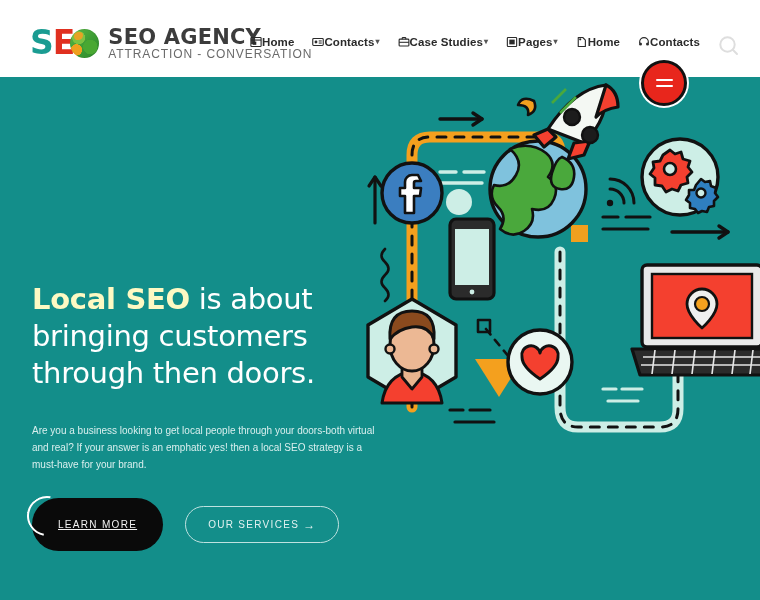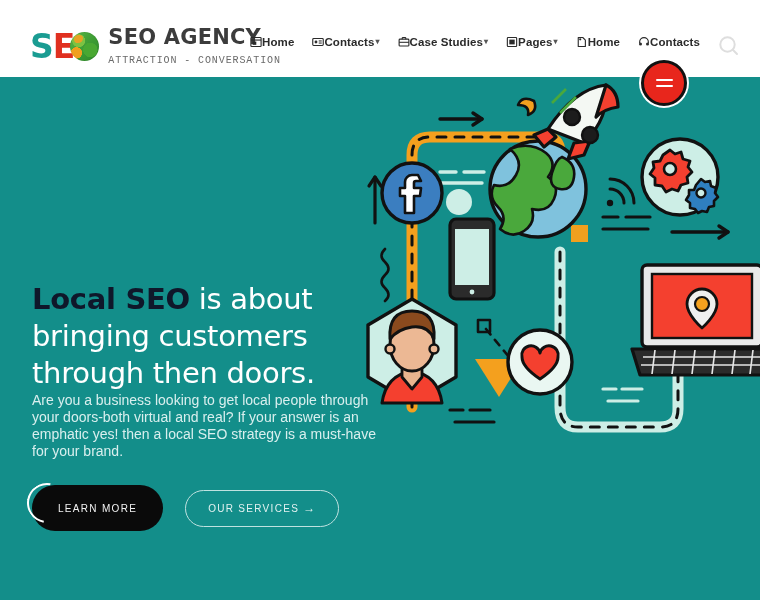--- a/index.html
+++ b/index.html
@@ -50,23 +50,23 @@
     content:""; position:absolute; left:4px; top:3px; width:9px; height:8px;
     background:#f2a022; border-radius:50% 40% 55% 45%; opacity:.9;
   }
   .brand-text{ padding-top:1px; }
   .brand-name{
     font-family:"DejaVu Sans", sans-serif;
     font-weight:700; font-size:21px; color:#3c3c3c;
     letter-spacing:0.2px; line-height:18px;
   }
   .brand-tag{
-    font-family:Liberation Mono, monospace;
-    font-size:10px; color:#6a6a6a; letter-spacing:0.9px;
-    line-height:10px; margin-top:10px;
+    font-family:Liberation Sans, sans-serif;
+    font-size:12px; color:#6a6a6a; letter-spacing:0.9px;
+    line-height:10px; margin-top:3px;
   }
 
   
   .nav{
     position:absolute; right:60px; top:36px;
     display:flex; align-items:center; gap:18px;
   }
   .nav-item{
     display:flex; align-items:center; 
     font-size:11.5px; font-weight:700; color:#2b2b2b;
@@ -94,35 +94,35 @@
   .toggle span:nth-child(2){ width:17px; }
 
   
   .hero{ position:absolute; left:0; top:77px; width:760px; height:523px; }
   .hero-copy{ position:absolute; left:32px; top:204px; width:370px; }
   h1.headline{
     font-family:"DejaVu Sans", sans-serif;
     font-size:29px; line-height:37px; font-weight:400;
     color:#ffffff; letter-spacing:-0.3px;
   }
-  h1.headline .accent{ color:#0f172a; font-weight:700; }
+  h1.headline .accent{ color:#fef9c3; font-weight:700; }
   .hero-para{
-    margin-top:0; width:348px;
-    font-size:14px; line-height:17px; color:#d9efee;
+    margin-top:30px; width:348px;
+    font-size:10px; line-height:17px; color:#d9efee;
   }
   .btn-row{ margin-top:25px; display:flex; align-items:center; gap:22px; }
   .btn{
     display:flex; align-items:center; justify-content:center;
     border-radius:30px; cursor:pointer; white-space:nowrap;
     font-size:10px; letter-spacing:1.3px; font-weight:400;
   }
   .btn-primary{
     position:relative;
     background:#0a0a0a; color:#f2f2f2;
-    padding:0 26px; height:46px;
+    padding:0 26px; height:53px;text-decoration:underline;
   }
   .btn-primary .spinner{
     position:absolute; left:-5px; top:-2px;
     width:40px; height:40px; border-radius:50%;
     border:2px solid transparent; border-top-color:#ffffff;
     border-left-color:#ffffff;
     transform:rotate(-35deg);
   }
   .btn-ghost{
     background:transparent; color:#e3f2f1;

